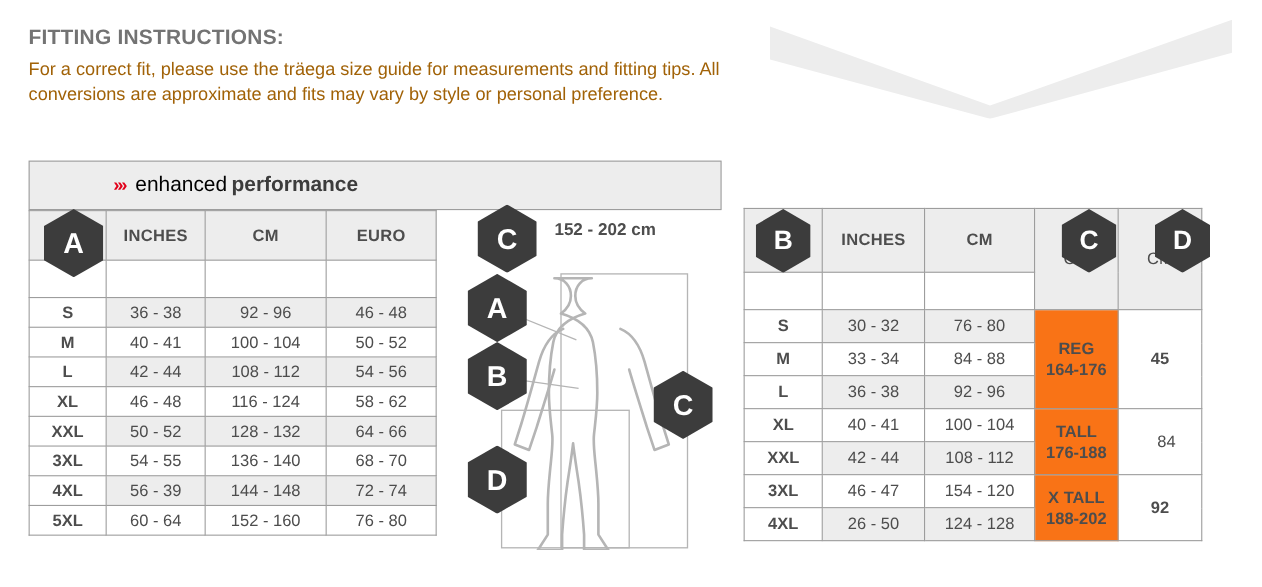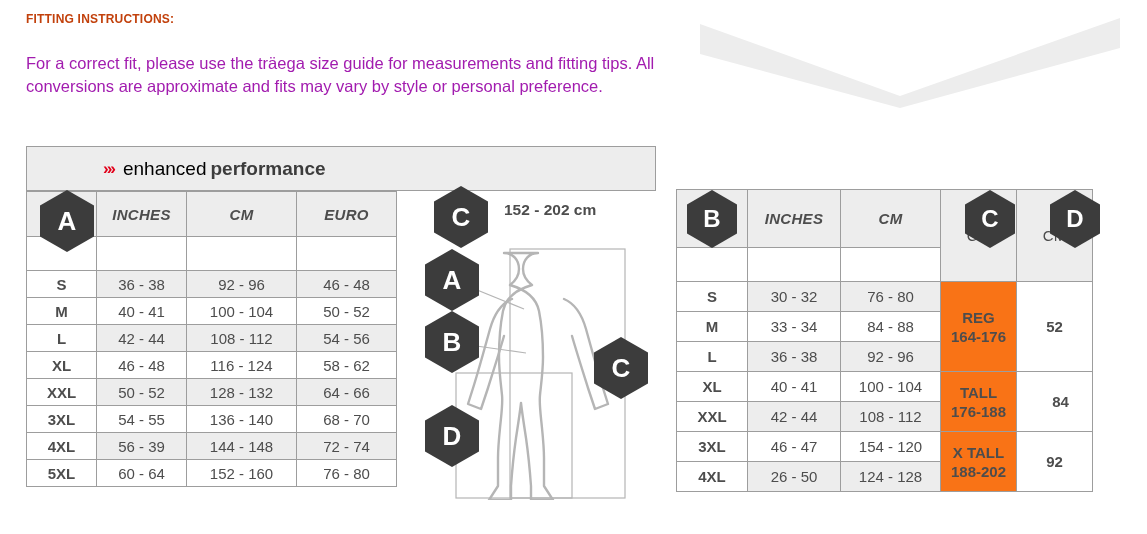--- a/index.html
+++ b/index.html
@@ -12,33 +12,33 @@
   }
   #page {
     position: relative;
     width: 1147px; height: 534px;
     overflow: hidden;
   }
 
   
   .fitting-title {
     position: absolute;
-    left: 26px; top: 12px;
-    font-size: 12px;
-    font-weight: bold;
-    color: #c2410c;
+    left: 26px; top: 24px;
+    font-size: 19px;
+    font-weight: bold;
+    color: #737373;
     letter-spacing: 0.2px;
   }
   .fitting-body {
     position: absolute;
     left: 26px; top: 52px;
     width: 630px;
     font-size: 16.5px;
     line-height: 23px;
-    color: #a21caf;
+    color: #a16207;
   }
 
   
   .chevron {
     position: absolute;
     left: 700px; top: 18px;
     width: 420px; height: 90px;
   }
 
   
@@ -52,21 +52,21 @@
     text-align: center;
     vertical-align: middle;
     font-size: 15px;
     color: #4d4d4d;
     background: #ffffff;
     padding: 0;
   }
   .tbl .shade { background: #ededed; }
   .tbl .dark  { background: #f97316; }
   .sizecell { font-weight: bold; font-size: 15.5px; }
-  .hdr { font-weight: bold; font-size: 15px; letter-spacing: 0.3px; font-style: italic; }
+  .hdr { font-weight: bold; font-size: 15px; letter-spacing: 0.3px; }
 
   
   .banner {
     position: absolute;
     left: 26px; top: 146px;
     width: 630px; height: 45px;
     background: #ededed;
     border: 1px solid #9d9d9d;
     display: flex;
     align-items: center;
@@ -273,41 +273,41 @@
         <td></td>
       </tr>
       <tr>
         <td class="sizecell">S</td>
         <td class="shade">30 - 32</td>
         <td class="shade">76 - 80</td>
         <td class="dark" rowspan="3" style="font-weight:bold; line-height:19px;">
           <div>REG</div>
           <div>164-176</div>
         </td>
-        <td rowspan="3" style="font-weight:bold;">52</td>
+        <td rowspan="3" style="font-weight:bold;">45</td>
       </tr>
       <tr>
         <td class="sizecell">M</td>
         <td>33 - 34</td>
         <td>84 - 88</td>
       </tr>
       <tr>
         <td class="sizecell">L</td>
         <td class="shade">36 - 38</td>
         <td class="shade">92 - 96</td>
       </tr>
       <tr>
         <td class="sizecell">XL</td>
         <td>40 - 41</td>
         <td>100 - 104</td>
         <td class="dark" rowspan="2" style="font-weight:bold; line-height:19px;">
           <div>TALL</div>
           <div>176-188</div>
         </td>
-        <td rowspan="2" style="font-weight:bold;padding-left:12px;">84</td>
+        <td rowspan="2" style="font-weight:normal;padding-left:12px;">84</td>
       </tr>
       <tr>
         <td class="sizecell">XXL</td>
         <td class="shade">42 - 44</td>
         <td class="shade">108 - 112</td>
       </tr>
       <tr>
         <td class="sizecell">3XL</td>
         <td>46 - 47</td>
         <td>154 - 120</td>

